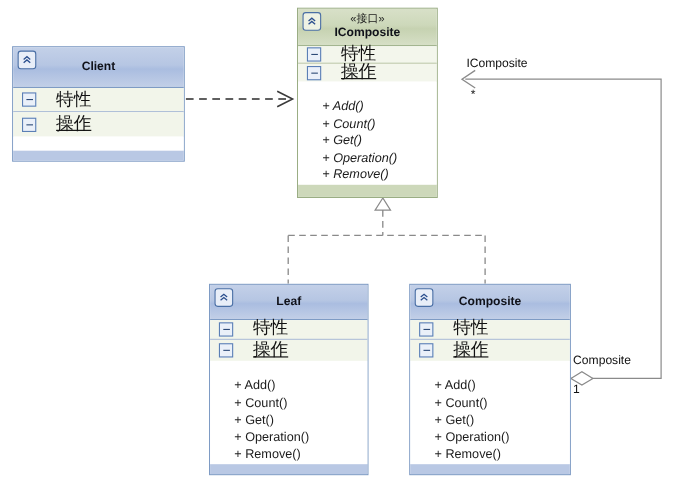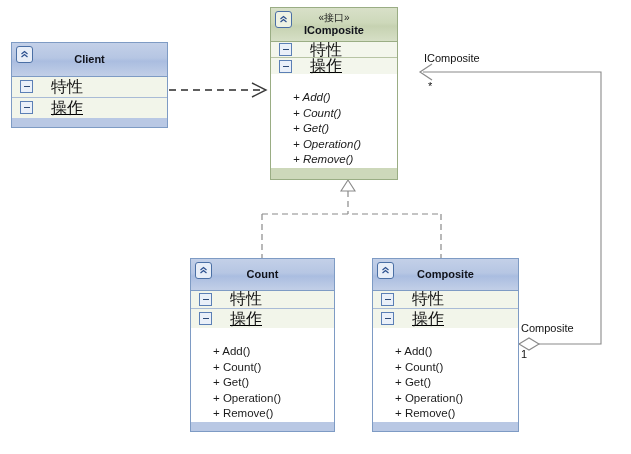--- a/index.html
+++ b/index.html
@@ -206,21 +206,21 @@
     
     <g>
       <polyline points="519,344 601,344 601,72 423,72" fill="none" stroke="#8a8a8a" stroke-width="1.1"></polyline>
 
       <polygon points="519,344 529,338 539,344 529,350" fill="#ffffff" stroke="#8a8a8a" stroke-width="1.1"></polygon>
 
       <polyline points="432,64 420,72 432,80" fill="none" stroke="#8a8a8a" stroke-width="1.2"></polyline>
     </g>
   </svg>
 
-  <div class="umlbox" style="left:11px; top:42px; width:157px; height:86px;">
+  <div class="umlbox" style="left:11px; top:42px; width:157px; height:105px;">
     <div class="box-header">
       <span class="collapse-badge">
         <svg width="9" height="9" viewBox="0 0 9 9">
           <polyline points="1.5,4 4.5,1.5 7.5,4" fill="none" stroke="#2b4f8e" stroke-width="1.2"></polyline>
           <polyline points="1.5,7 4.5,4.5 7.5,7" fill="none" stroke="#2b4f8e" stroke-width="1.2"></polyline>
         </svg>
       </span>
       <div class="box-title">Client</div>
     </div>
     <div class="compartment">
@@ -273,21 +273,21 @@
   </div>
 
   <div class="umlbox" style="left:190px; top:258px; width:145px; height:174px;">
     <div class="box-header">
       <span class="collapse-badge">
         <svg width="9" height="9" viewBox="0 0 9 9">
           <polyline points="1.5,4 4.5,1.5 7.5,4" fill="none" stroke="#2b4f8e" stroke-width="1.2"></polyline>
           <polyline points="1.5,7 4.5,4.5 7.5,7" fill="none" stroke="#2b4f8e" stroke-width="1.2"></polyline>
         </svg>
       </span>
-      <div class="box-title">Count</div>
+      <div class="box-title">Leaf</div>
     </div>
     <div class="compartment">
       <span class="expander">
           <i></i>
         </span>
       <span class="compartment-label">特性</span>
     </div>
     <div class="compartment ops">
       <span class="expander">
           <i></i>

